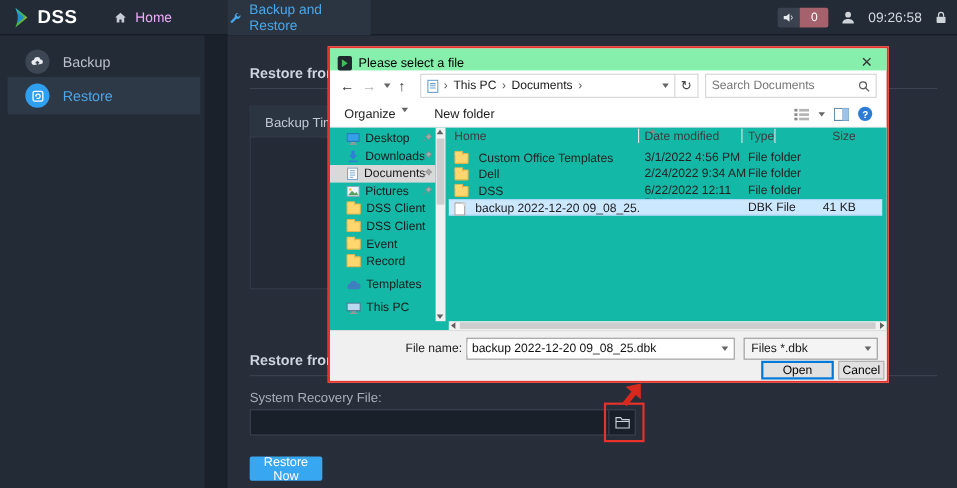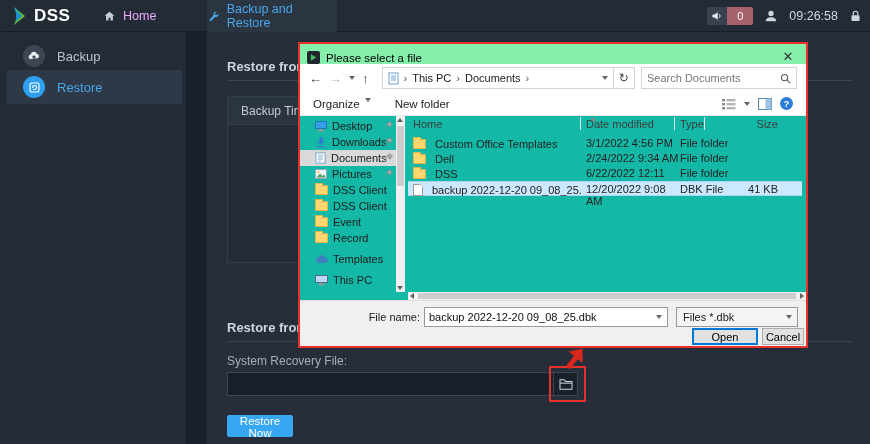--- a/index.html
+++ b/index.html
@@ -398,21 +398,20 @@
           </span>
         <span class="c-date">6/22/2022 12:11 PM</span>
         <span class="c-type">File folder</span>
         <span class="c-size"></span>
       </div>
       <div class="frow sel" style="top:65px;">
         <span class="c-name">
             <span class="file-ico"></span>
             <span>backup 2022-12-20 09_08_25.dbk</span>
           </span>
-        <span class="c-date">12/20/2022 9:08 AM</span>
         <span class="c-type">DBK File</span>
         <span class="c-size">41 KB</span>
       </div>
     </div>
     <div class="hscroll">
       <span class="lt"></span>
       <span class="thumb"></span>
       <span class="rt"></span>
     </div>
   </div>

